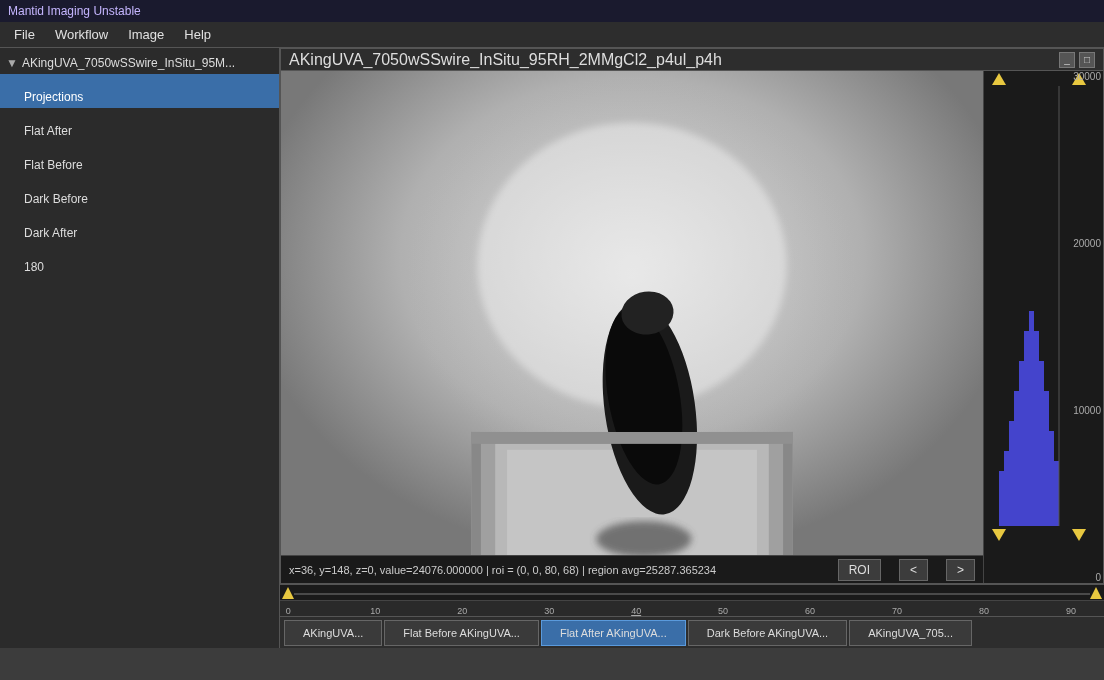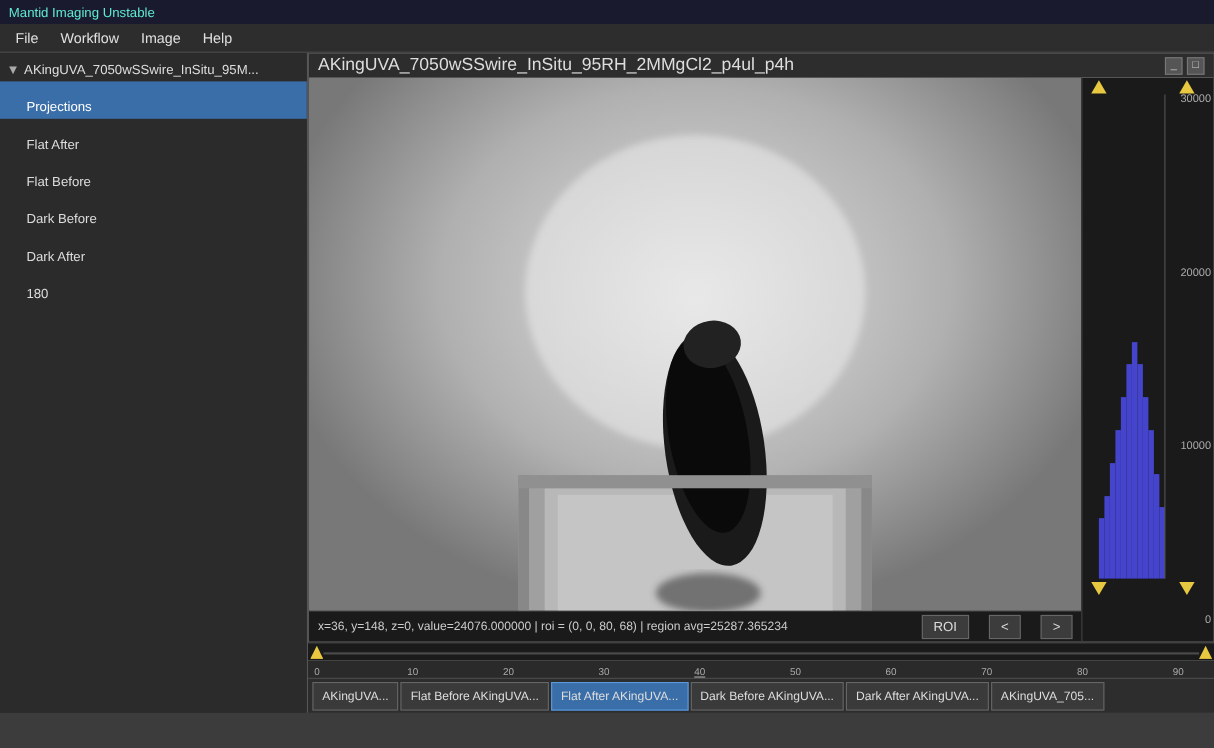--- a/index.html
+++ b/index.html
@@ -5,21 +5,21 @@
     * { box-sizing: border-box; margin: 0; padding: 0; }
     body { background: #3c3c3c; font-family: 'Arial', sans-serif; font-size: 12px; color: #e0e0e0; width: 1104px; height: 680px; overflow: hidden; }
 
     
     #titlebar {
       background: #1a1a2e;
       height: 22px;
       display: flex;
       align-items: center;
       padding: 0 8px;
-      color: #5eead4;
+      color: #c4b5fd;
       font-size: 12px;
     }
 
     
     #menubar {
       background: #2d2d2d;
       height: 26px;
       display: flex;
       align-items: center;
       padding: 12px 4px;
@@ -182,21 +182,21 @@
     }
     #hist-axis {
       position: absolute;
       right: 0;
       top: 0;
       width: 50px;
       height: 100%;
       display: flex;
       flex-direction: column;
       justify-content: space-between;
-      padding: 14px 2px;
+      padding: 0 2px;
       color: #aaa;
       font-size: 10px;
       text-align: right;
     }
 
     
     #timeline {
       height: 32px;
       background: #2a2a2a;
       border-top: 1px solid #555;
@@ -252,21 +252,21 @@
       gap: 2px;
       padding: 2px 4px;
       border-top: 1px solid #555;
       overflow: hidden;
       flex-shrink: 0;
     }
     .thumb-item {
       background: #3a3a3a;
       border: 1px solid #666;
       height: 26px;
-      padding: 0 8px;
+      padding: 0 18px;
       display: flex;
       align-items: center;
       font-size: 11px;
       color: #ddd;
       cursor: pointer;
       white-space: nowrap;
       overflow: hidden;
       max-width: 160px;
       text-overflow: ellipsis;
     }
@@ -443,18 +443,17 @@
           <span class="ruler-tick" style="left: 85.4444%;">80</span>
           <span class="ruler-tick" style="left: 96%;">90</span>
         </div>
     </div>
 
     <div id="thumbnail-bar">
       <div class="thumb-item">AKingUVA...</div>
       <div class="thumb-item">Flat Before AKingUVA...</div>
       <div class="thumb-item active">Flat After AKingUVA...</div>
       <div class="thumb-item">Dark Before AKingUVA...</div>
-      <div class="thumb-item">Dark After AKingUVA...</div>
       <div class="thumb-item">AKingUVA_705...</div>
     </div>
 
   </div>
 </div>
 
 </body></html>

